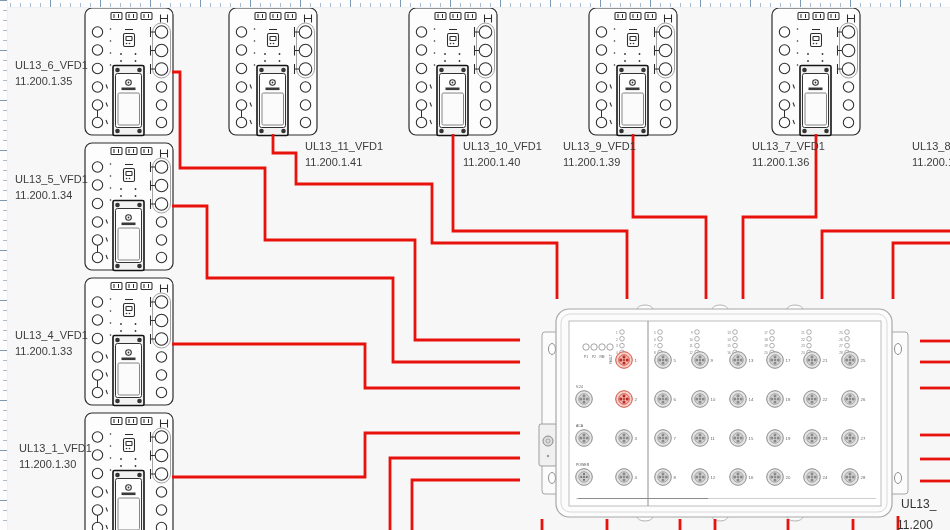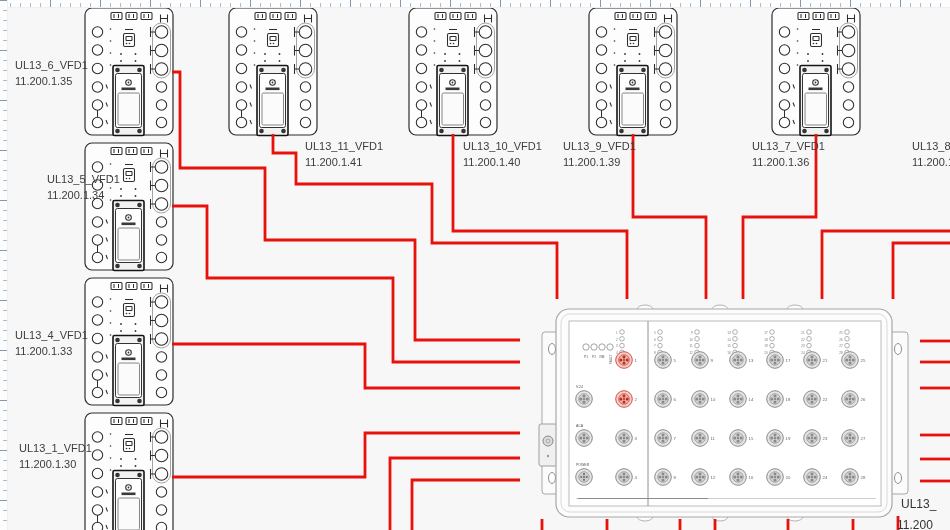--- a/index.html
+++ b/index.html
@@ -318,21 +318,21 @@
   </svg>
 
   <div id="labels">
     <div class="ruler-top"></div>
     <div class="ruler-left"></div>
     <div id="dev-labels">
         <div class="dev-label" style="left: 15px; top: 58px;">
           <div>UL13_6_VFD1</div>
           <div>11.200.1.35</div>
         </div>
-        <div class="dev-label" style="left: 15px; top: 172px; margin-left: 32px;">
+        <div class="dev-label" style="left: 15px; top: 172px;">
           <div>UL13_5_VFD1</div>
           <div>11.200.1.34</div>
         </div>
         <div class="dev-label" style="left: 15px; top: 328px;">
           <div>UL13_4_VFD1</div>
           <div>11.200.1.33</div>
         </div>
         <div class="dev-label" style="left: 19px; top: 441px;">
           <div>UL13_1_VFD1</div>
           <div>11.200.1.30</div>

